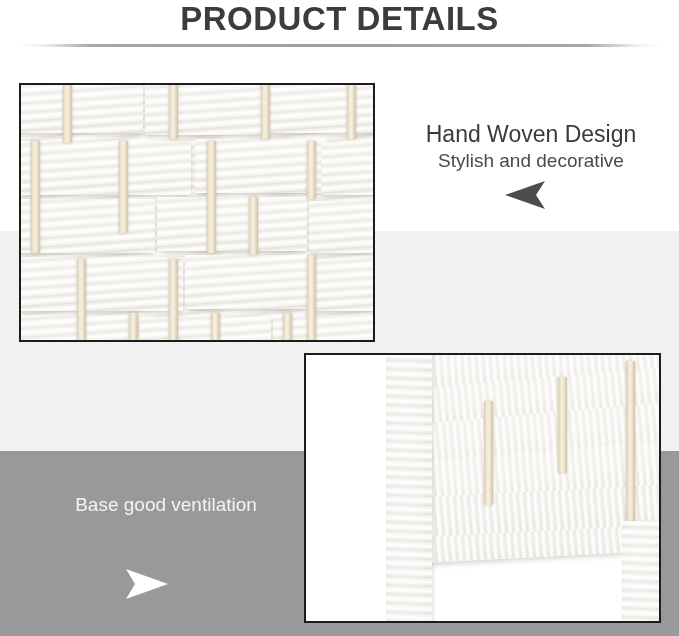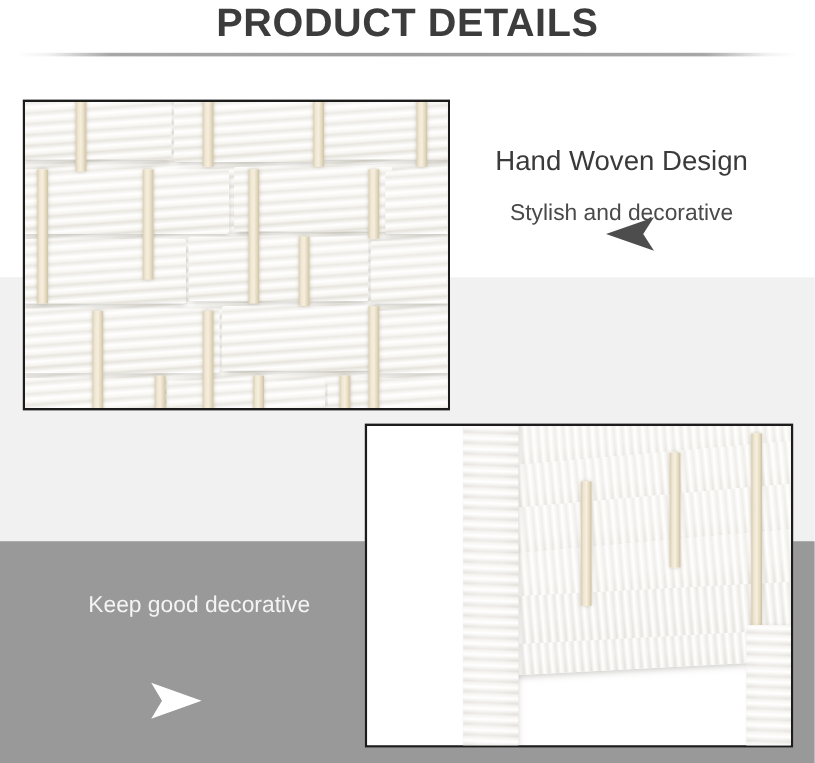--- a/index.html
+++ b/index.html
@@ -203,37 +203,36 @@
     box-shadow: 0 4px 6px -3px rgba(140,138,130,0.5);
     border-radius: 2px;
   }
 
   
   .callout {
     position: absolute;
     z-index: 7;
   }
   .callout-woven {
-    left: 387px;
+    left: 400px;
     top: 120px;
     width: 262px;
     text-align: center;
   }
   .callout-woven .c-title {
     font-size: 23px;
     color: #3a3a3a;
     line-height: 28px;
     white-space: nowrap;
   }
   .callout-woven .c-sub {
     font-size: 19px;
     color: #4a4a4a;
     line-height: 25px;
     white-space: nowrap;
-    margin-top: 17px;
   }
   .arrow-left {
     position: absolute;
     left: 503px;
     top: 180px;
     width: 44px;
     height: 30px;
     z-index: 7;
   }
 
@@ -350,21 +349,21 @@
     <div class="c-title">Hand Woven Design</div>
     <div class="c-sub">Stylish and decorative</div>
   </div>
   <div class="arrow-left">
     <svg width="44" height="30" viewBox="0 0 44 30" aria-hidden="true">
       <path d="M2 15 L42 1 L33 15 L42 29 Z" fill="#4d4d4d"></path>
     </svg>
   </div>
 
   <div class="callout callout-base">
-    <div class="c-sub">Keep good decorative</div>
+    <div class="c-sub">Base good ventilation</div>
   </div>
   <div class="arrow-right">
     <svg width="48" height="32" viewBox="0 0 48 32" aria-hidden="true">
       <path d="M46 16 L4 1 L13 16 L4 31 Z" fill="#ffffff"></path>
     </svg>
   </div>
 
 </div>
 
 </body></html>

